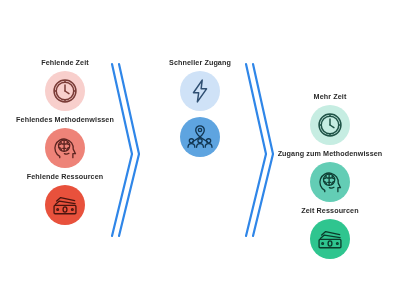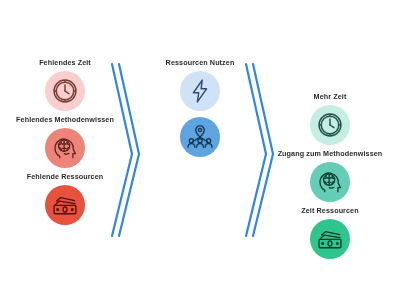--- a/index.html
+++ b/index.html
@@ -61,21 +61,21 @@
   .divider svg{display:block;width:100%;height:100%;}
 </style>
 </head>
 <body>
 
 <div class="board">
 
   <div class="column" id="col-problems">
 
     <div class="cell">
-      <div class="cell-label">Fehlendes Zeit</div>
+      <div class="cell-label">Fehlende Zeit</div>
       <div class="badge" style="background:#f8cfcc;">
         <span>
           <svg width="28" height="28" viewBox="0 0 32 32" fill="none" stroke="#7a3b36" stroke-width="1.7" stroke-linecap="round">
             <circle cx="16" cy="16" r="12.5"></circle>
             <circle cx="16" cy="16" r="10"></circle>
             <line x1="16" y1="16" x2="16" y2="9"></line>
             <line x1="16" y1="16" x2="20.5" y2="19"></line>
             <line x1="16" y1="4.2" x2="16" y2="6"></line>
             <line x1="16" y1="26" x2="16" y2="27.8"></line>
             <line x1="4.2" y1="16" x2="6" y2="16"></line>
@@ -114,21 +114,21 @@
             <circle cx="24.4" cy="21.2" r="1"></circle>
           </svg>
         </span>
       </div>
     </div>
   </div>
 
   <div class="column" id="col-solutions">
 
     <div class="cell">
-      <div class="cell-label">Ressourcen Nutzen</div>
+      <div class="cell-label">Schneller Zugang</div>
       <div class="badge" style="background:#cfe2f7;">
         <span>
           <svg width="28" height="28" viewBox="0 0 32 32" fill="none" stroke="#2f4f72" stroke-width="1.7" stroke-linecap="round" stroke-linejoin="round">
             <path d="M18.5 3.5 L8.5 18 h6 L13 28.5 L23.5 13.5 h-6.2 z"></path>
           </svg>
         </span>
       </div>
     </div>
 
 

